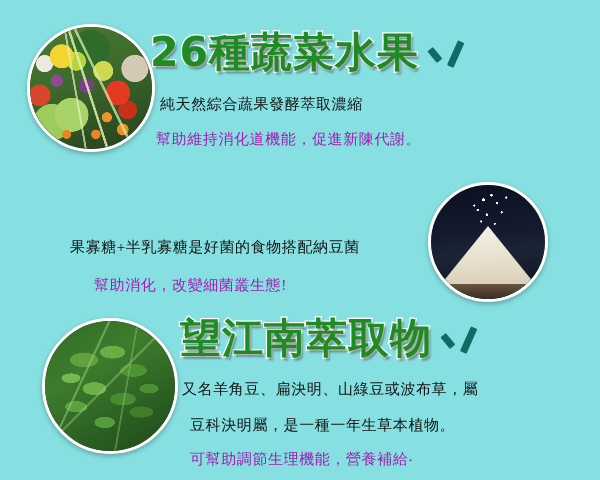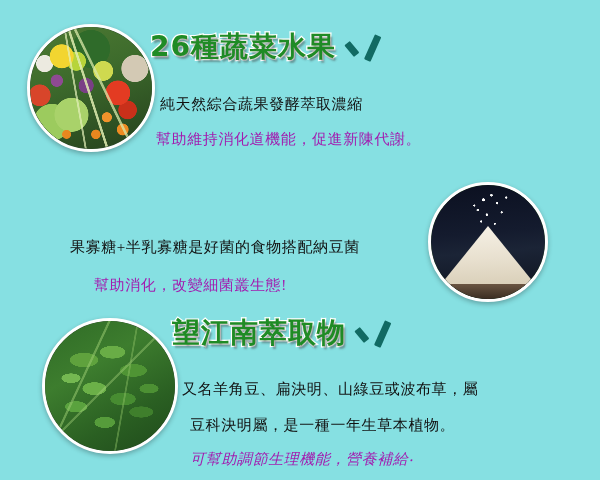--- a/index.html
+++ b/index.html
@@ -131,21 +131,21 @@
   
   .heading-row {
     position: absolute;
     display: flex;
     align-items: center;
     white-space: nowrap;
   }
   .heading-text {
     font-family: "DejaVu Sans", "Liberation Sans", sans-serif;
     font-weight: bold;
-    font-size: 28px;
+    font-size: 41px;
     line-height: 1;
     color: #1f8b25;
     letter-spacing: 1px;
     -webkit-text-stroke: 2.4px #ffffff;
     paint-order: stroke fill;
     text-shadow: 2px 3px 2px rgba(60,60,60,0.45);
   }
 
   
   .check {
@@ -220,22 +220,22 @@
   <div class="body-line black" style="left:70px; top:240px;">果寡糖+半乳寡糖是好菌的食物搭配納豆菌</div>
   <div class="body-line red" style="left:70px; top:278px;margin-left:24px;">幫助消化，改變細菌叢生態!</div>
 
   <div class="photo" style="left:42px; top:318px; width:130px; height:130px;">
     <div class="inner">
       <div class="leaf-bg"></div>
       <div class="leaf-stems"></div>
     </div>
   </div>
 
-  <div class="heading-row" style="left:172px; top:318px;">
+  <div class="heading-row" style="left:180px; top:318px;">
     <span class="heading-text">望江南萃取物</span>
     <span class="check" style="margin-left:14px;"></span>
   </div>
 
   <div class="body-line black" style="left:182px; top:382px;">又名羊角豆、扁決明、山綠豆或波布草，屬</div>
   <div class="body-line black" style="left:190px; top:418px;">豆科決明屬，是一種一年生草本植物。</div>
-  <div class="body-line red" style="left:190px; top:452px;font-style:italic;">可幫助調節生理機能，營養補給‧</div>
+  <div class="body-line red" style="left:190px; top:452px;">可幫助調節生理機能，營養補給‧</div>
 
 </div>
 
 </body></html>

